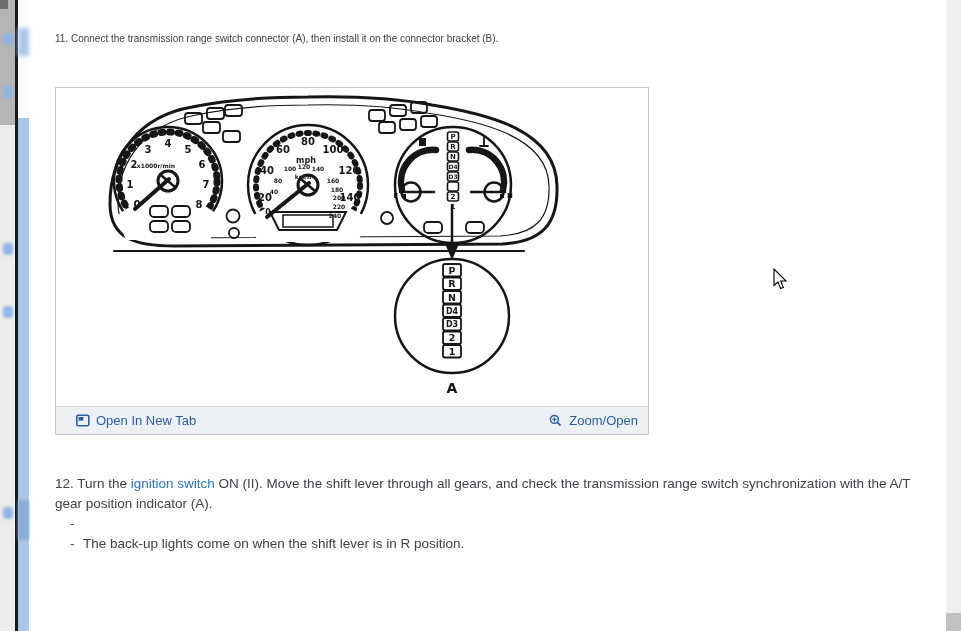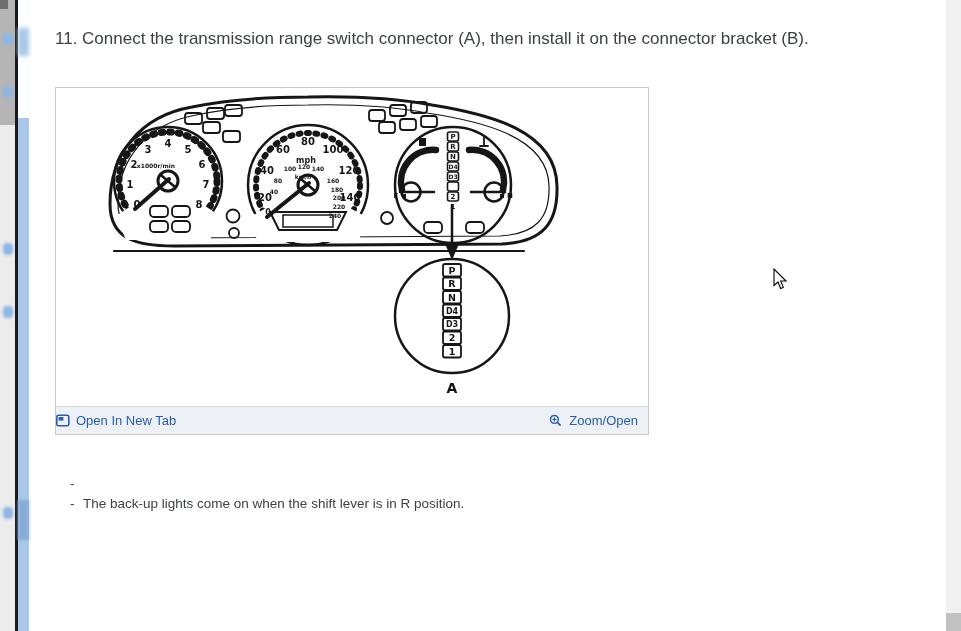--- a/index.html
+++ b/index.html
@@ -12,33 +12,33 @@
   .rail-dot{position:absolute;left:3px;width:10px;height:12px;border-radius:4px;background:#8fb5e3;filter:blur(1.5px)}
   .edge-line{position:absolute;left:15px;top:0;width:3px;height:631px;background:#17191c}
   .strip{position:absolute;left:18px;top:0;width:11px;height:631px;background:#a9c7e9}
   .strip-top{position:absolute;left:0;top:0;width:11px;height:118px;background:#fbfdff}
   .strip-blob{position:absolute;left:0;top:28px;width:11px;height:28px;background:#a9c7e9;filter:blur(2px)}
   .strip-thumb{position:absolute;left:0;top:500px;width:11px;height:40px;background:#88add8;filter:blur(1.5px)}
   
   .scroll-track{position:absolute;right:0;top:0;width:15px;height:631px;background:#f0f0f0}
   .scroll-thumb{position:absolute;right:0;top:613px;width:15px;height:18px;background:#c1c1c1}
   
-  .step-line{position:absolute;left:55px;top:29px;width:880px;font-size:17px;line-height:20px}
+  .step-line{position:absolute;left:55px;top:29px;width:880px;font-size:10px;line-height:20px}
   .lower-block{position:absolute;left:55px;top:474px;width:878px;font-size:13.5px;line-height:20px}
   .lower-block p{margin:0}
   .bullet{display:flex}
   .bullet .dash{padding-left:15px;width:13px;box-sizing:content-box}
   a.inline-link{color:#2a74c9;text-decoration:none;cursor:pointer}
   
   .figure-panel{position:absolute;left:55px;top:87px;width:592px;height:346px;
                 border:1px solid #c6cacd;background:#fff}
   .figure-canvas{position:absolute;left:0;top:0;width:592px;height:318px}
   .figure-footer{position:absolute;left:0;right:0;bottom:0;height:27px;background:#edf0f4;
                  border-top:1px solid #d6dbe1;display:flex;align-items:center;
-                 justify-content:space-between;padding:0 10px 0 0}
+                 justify-content:space-between;padding:0 10px 0 20px}
   .flink{color:#2b5ea7;font-size:13px;text-decoration:none;display:flex;align-items:center;gap:6px;cursor:pointer}
   
   .dg{stroke:#161616;fill:none;stroke-linecap:round}
   text.gnum{font:bold 10px "DejaVu Sans",sans-serif;fill:#161616;stroke:none;text-anchor:middle}
   text.gnum-s{font:bold 8px "DejaVu Sans",sans-serif;fill:#161616;stroke:none;text-anchor:middle}
   text.tiny{font:bold 6px "DejaVu Sans",sans-serif;fill:#161616;stroke:none;text-anchor:middle}
   text.gsm{font:bold 7px "DejaVu Sans",sans-serif;fill:#161616;stroke:none;text-anchor:middle}
   text.gbig{font:bold 9.5px "DejaVu Sans",sans-serif;fill:#161616;stroke:none;text-anchor:middle}
   text.alabel{font:bold 14px "DejaVu Sans",sans-serif;fill:#111;stroke:none;text-anchor:middle}
   .cursor{position:absolute;left:773px;top:268px}
@@ -242,20 +242,21 @@
         <line x1="3.4" y1="5.4" x2="7.4" y2="5.4" stroke="#2b5ea7" stroke-width="1.2"></line>
         <line x1="5.4" y1="3.4" x2="5.4" y2="7.4" stroke="#2b5ea7" stroke-width="1.2"></line>
         <line x1="8.4" y1="8.4" x2="11.6" y2="11.6" stroke="#2b5ea7" stroke-width="1.7"></line>
       </svg>
       <span>Zoom/Open</span>
     </a>
   </div>
 </div>
 
 <div class="lower-block">
+  <p><span>12. Turn the </span><a class="inline-link">ignition switch</a><span> ON (II). Move the shift lever through all gears, and check the transmission range switch synchronization with the A/T gear position indicator (A).</span></p>
   <div class="bullet">
     <span class="dash">-</span>
   </div>
   <div class="bullet">
     <span class="dash">-</span>
     <span>The back-up lights come on when the shift lever is in R position.</span>
   </div>
 </div>
 
 <svg class="cursor" width="15" height="22" viewBox="0 0 15 22">

